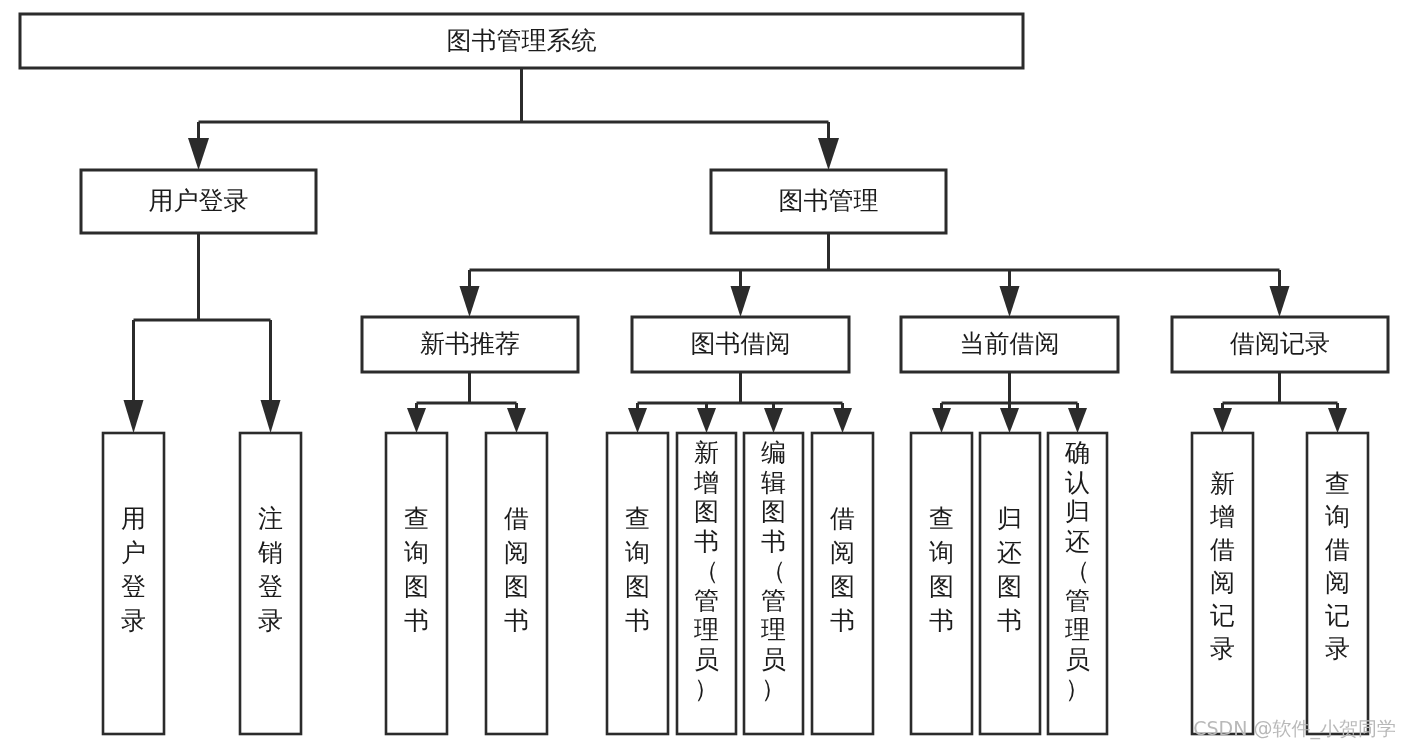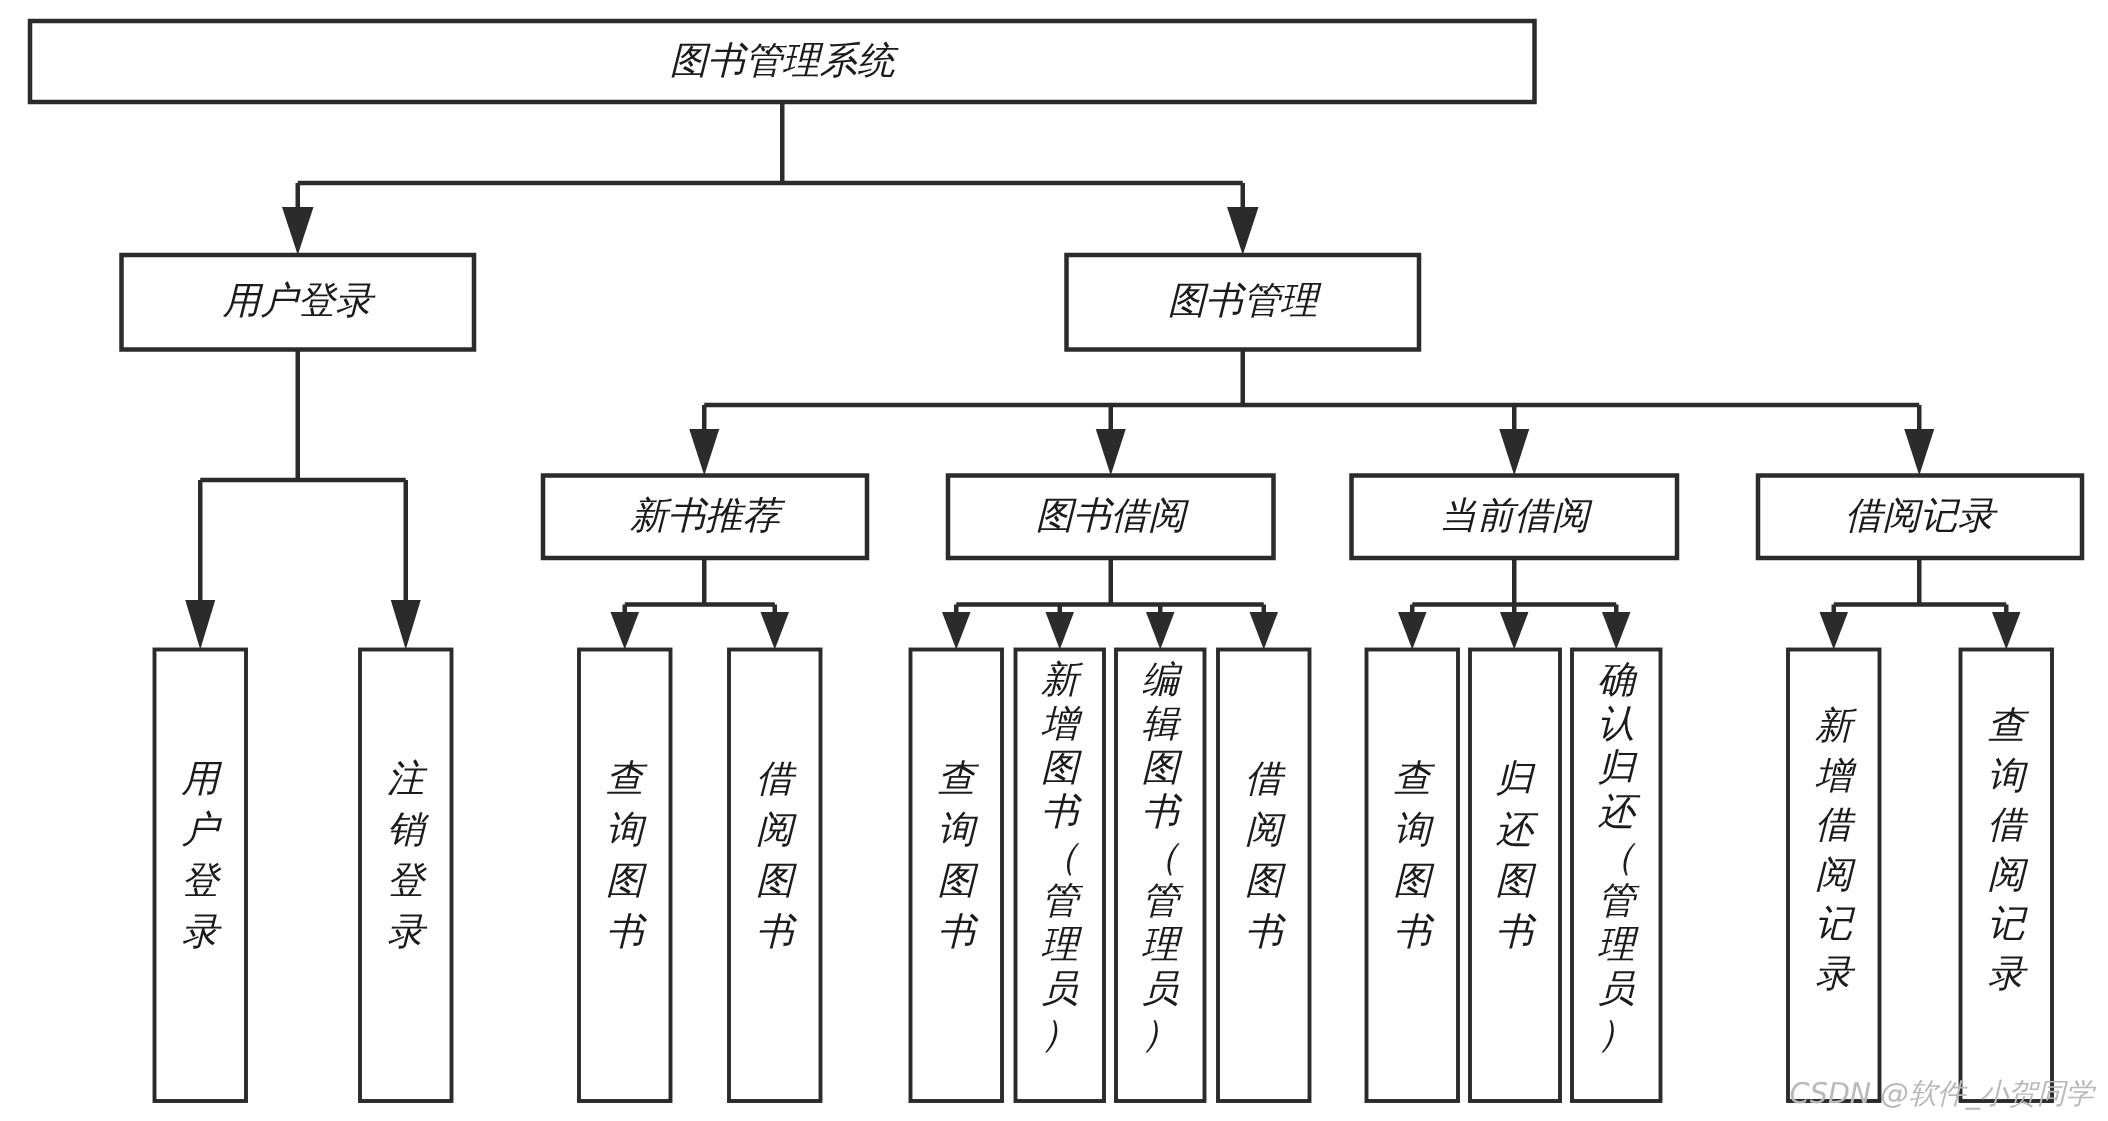--- a/index.html
+++ b/index.html
@@ -13,21 +13,20 @@
     height: 747px;
     position: relative;
     overflow: hidden;
     font-family: "DejaVu Sans", "Liberation Sans", sans-serif;
   }
   #diagram-root {
     position: absolute;
     inset: 0;
     width: 1405px;
     height: 747px;
-    font-style: italic;
   }
   svg.diagram {
     display: block;
     width: 1405px;
     height: 747px;
     background: #ffffff;
   }
   .node-box {
     fill: #ffffff;
     stroke: #2b2b2b;

